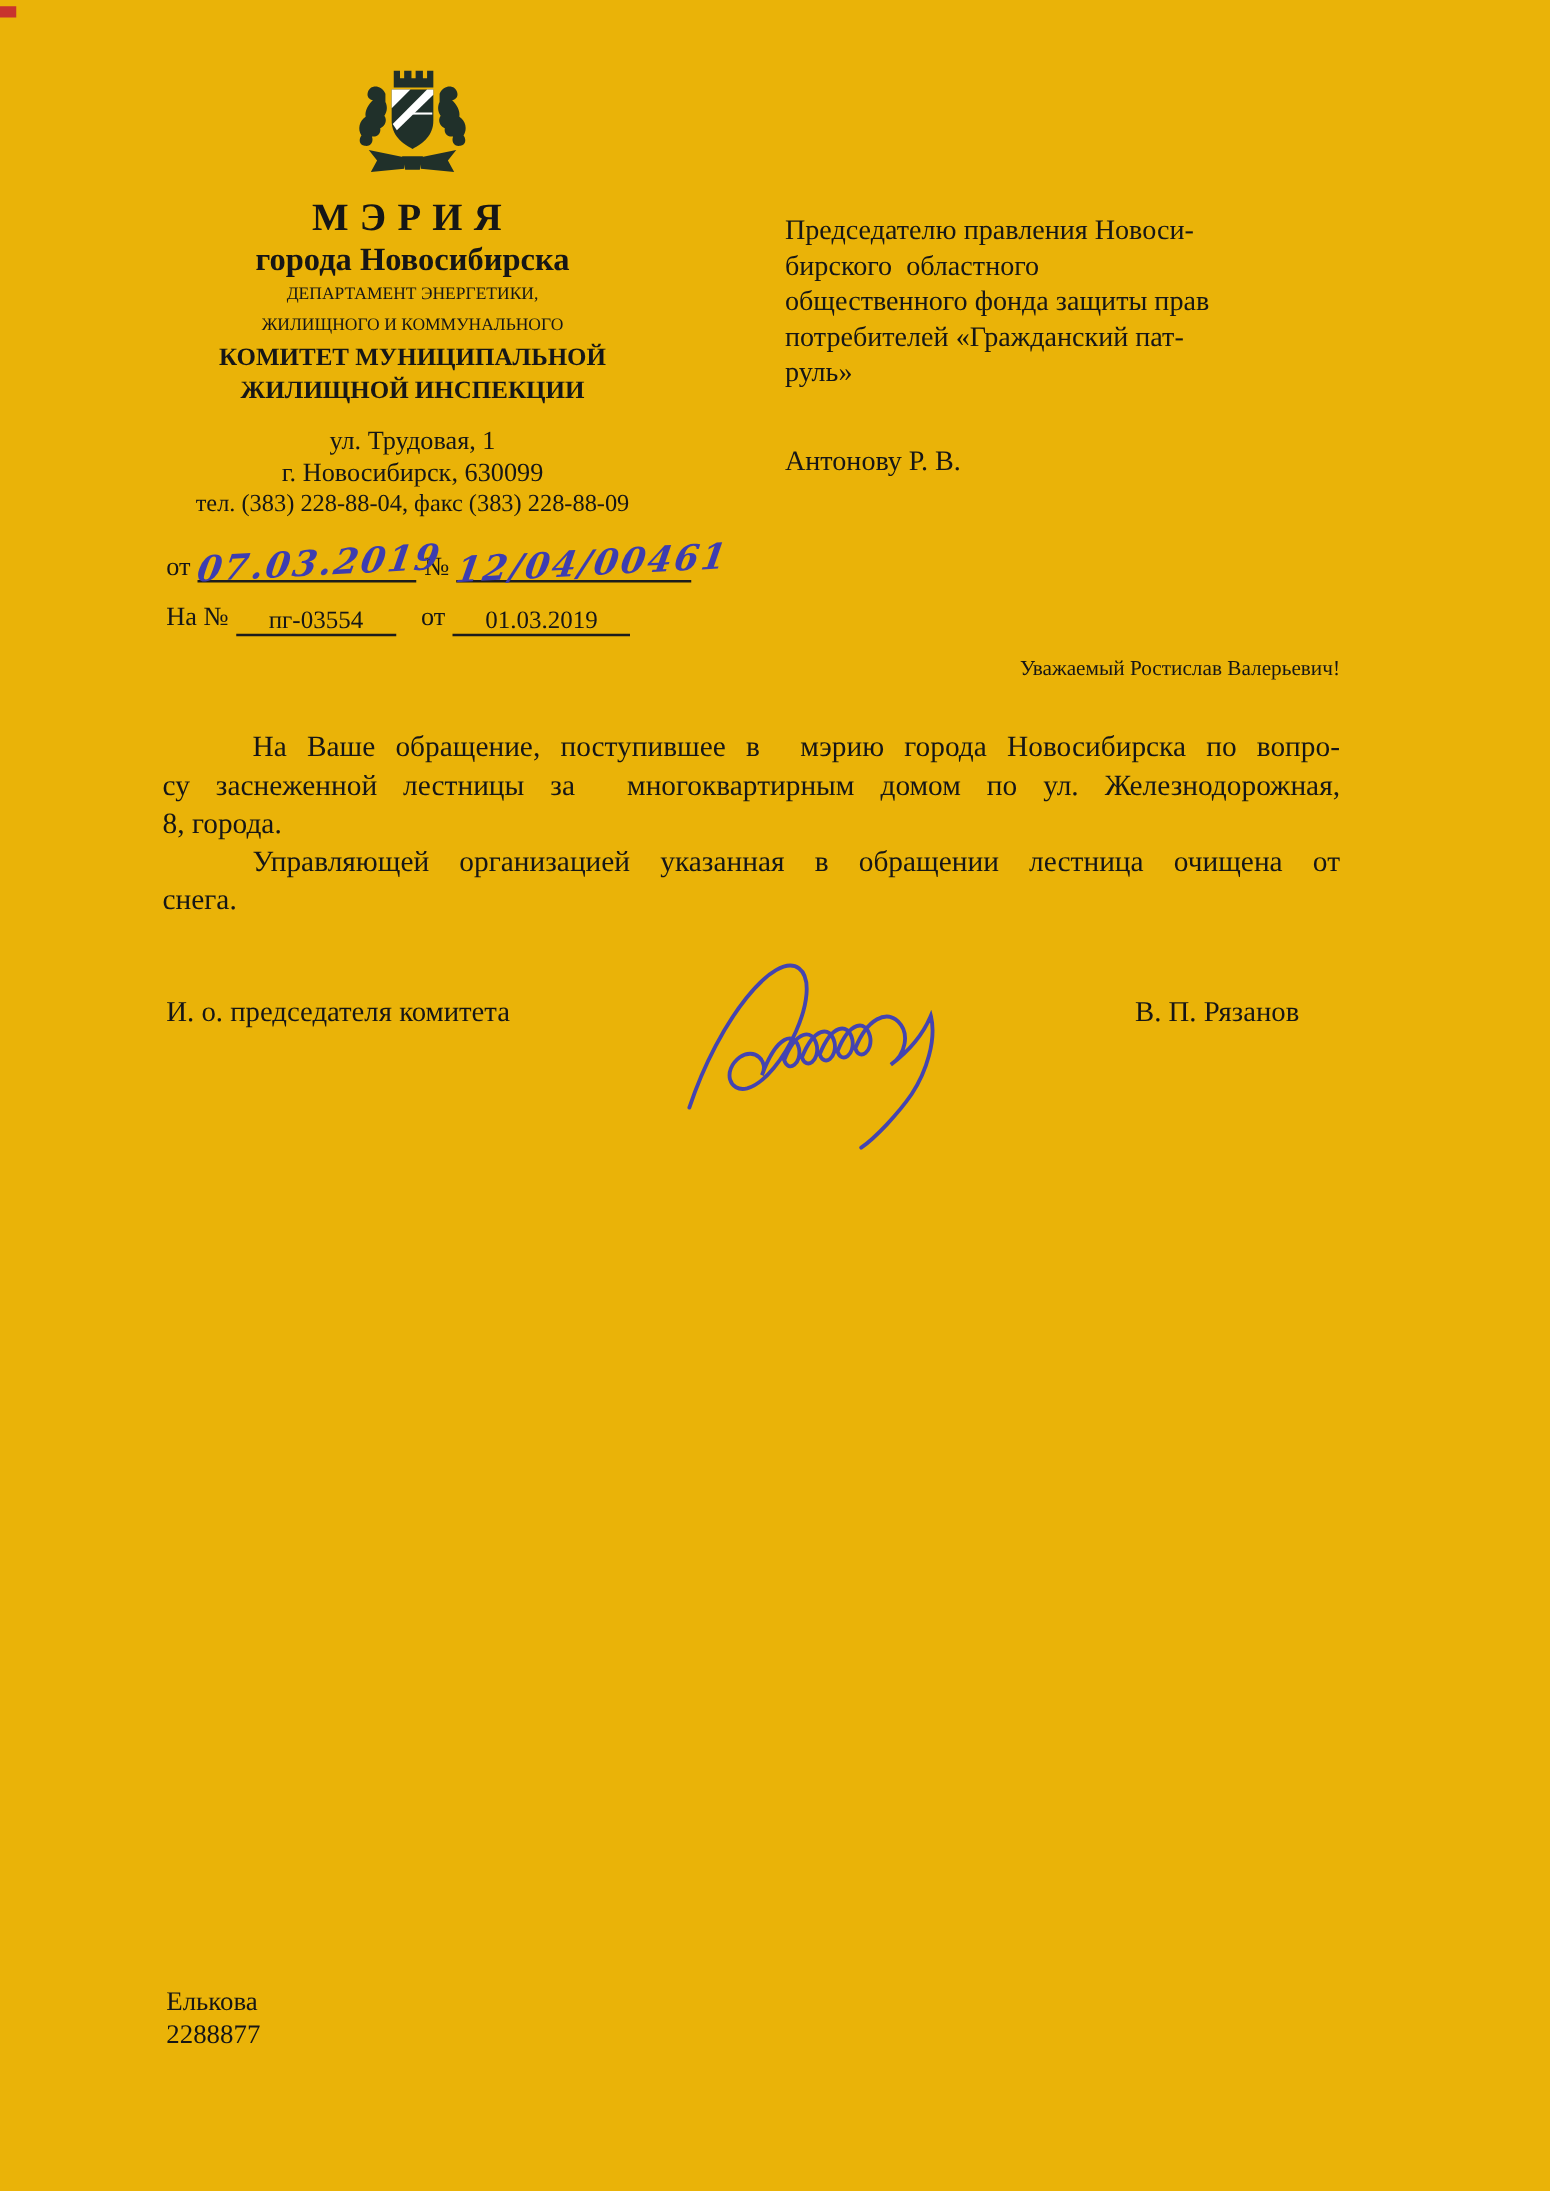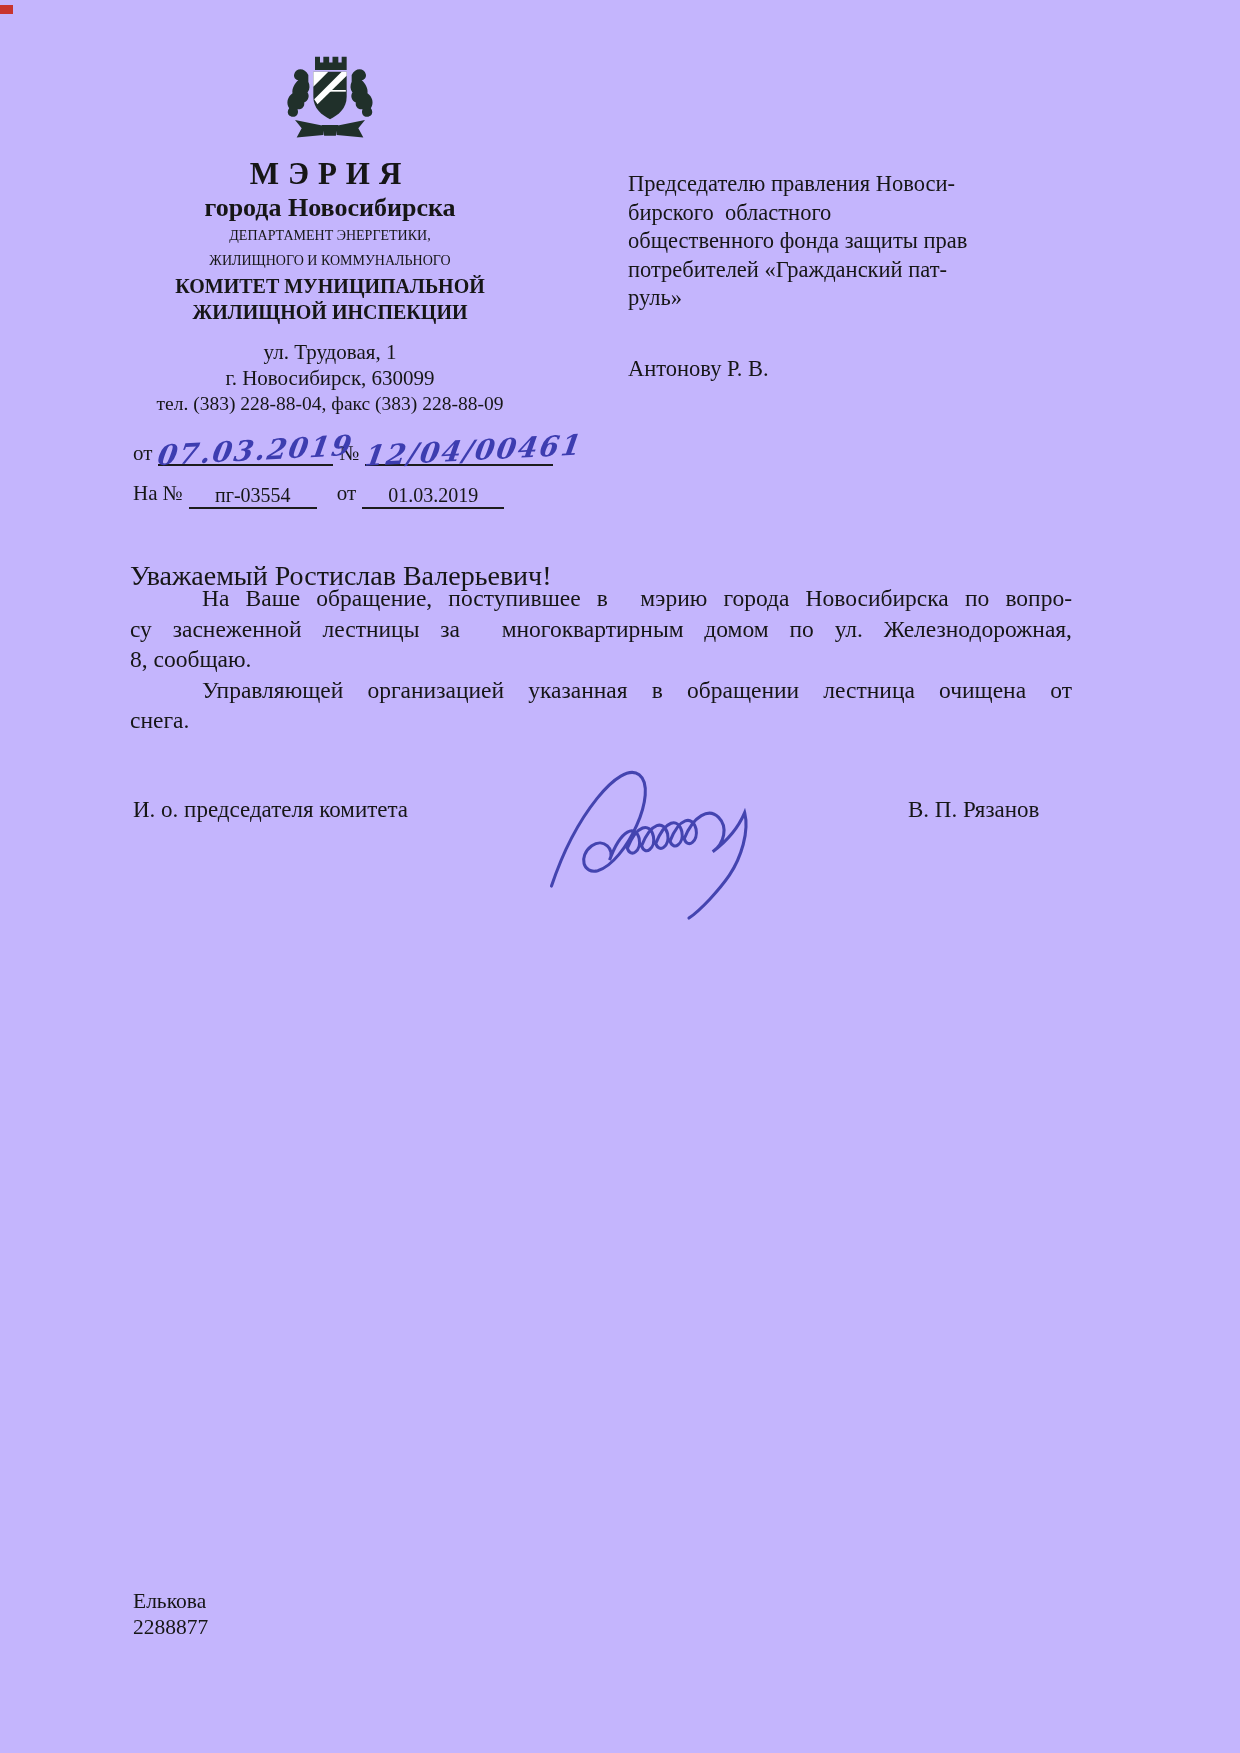--- a/index.html
+++ b/index.html
@@ -1,18 +1,18 @@
 <!DOCTYPE html>
 <html><head>
 <meta charset="utf-8">
 <style>
   html,body { margin:0; padding:0; background:#e8e8e8; }
   .page {
     position:relative; width:1240px; height:1753px; margin:0 auto;
-    background:#c4b5fd; overflow:hidden;
+    background:#eab308; overflow:hidden;
     font-family:"Liberation Serif","DejaVu Serif",serif; color:#161616;
   }
   .corner-mark { position:absolute; left:0; top:5px; width:13px; height:9px; background:#c8342e; }
 
   
   .letterhead { position:absolute; left:110px; top:52px; width:440px; text-align:center; }
   .emblem { display:block; margin:0 auto 8px auto; }
   .org-top  { font-size:31px; font-weight:bold; letter-spacing:9px; line-height:36px; margin-top:6px; }
   .org-city { font-size:26px; font-weight:bold; line-height:31px; }
   .dept-line { font-size:14px; line-height:25px; }
@@ -37,21 +37,21 @@
   }
   .typed-val { display:inline-block; position:relative; top:2px; font-size:20px; }
 
   
   .addressee { position:absolute; left:628px; top:170px; width:415px; font-size:22.5px; line-height:28.5px; }
   .addressee-line { white-space:pre-wrap; }
   .addressee-name { margin-top:42px; }
   .addressee-email { margin-top:33px; }
 
   
-  .salutation { position:absolute; left:130px; top:560px; width:942px; text-align:left; font-size:28px; }
+  .salutation { position:absolute; left:130px; top:525px; width:942px; text-align:right; font-size:17px; }
   .body-text { position:absolute; left:130px; top:583px; width:942px; font-size:23.5px; line-height:30.5px; }
   .body-line { white-space:pre-wrap; text-align:justify; text-align-last:justify; }
   .body-line.first { text-indent:72px; }
   .body-line.last { text-align-last:left; }
 
   
   .sig-position { position:absolute; left:133px; top:797px; font-size:23px; }
   .sig-name { position:absolute; left:908px; top:797px; font-size:23px; }
   .signature-svg { position:absolute; left:542px; top:758px; }
 
@@ -114,21 +114,21 @@
     <div class="addressee-line">потребителей «Гражданский пат-</div>
     <div class="addressee-line">руль»</div>
     <div class="addressee-name">Антонову Р. В.</div>
   </div>
 
   <div class="salutation">Уважаемый Ростислав Валерьевич!</div>
 
   <div class="body-text">
     <div class="body-line first">На Ваше обращение, поступившее в  мэрию города Новосибирска по вопро-</div>
     <div class="body-line">су заснеженной лестницы за  многоквартирным домом по ул. Железнодорожная,</div>
-    <div class="body-line last">8, сообщаю.</div>
+    <div class="body-line last">8, города.</div>
     <div class="body-line first">Управляющей организацией указанная в обращении лестница очищена от</div>
     <div class="body-line last">снега.</div>
   </div>
 
   <div class="sig-position">И. о. председателя комитета</div>
 
   <svg class="signature-svg" width="256" height="178" viewBox="0 0 216 150">
     <path d="M8,108 C 28,48 66,2 82,14 C 99,27 71,88 47,95 C 35,98 30,83 42,74 C 52,67 62,77 57,86
              C 67,59 79,56 82,68 C 84,78 75,85 72,76
              C 80,56 91,54 94,66 C 96,76 87,83 84,74

